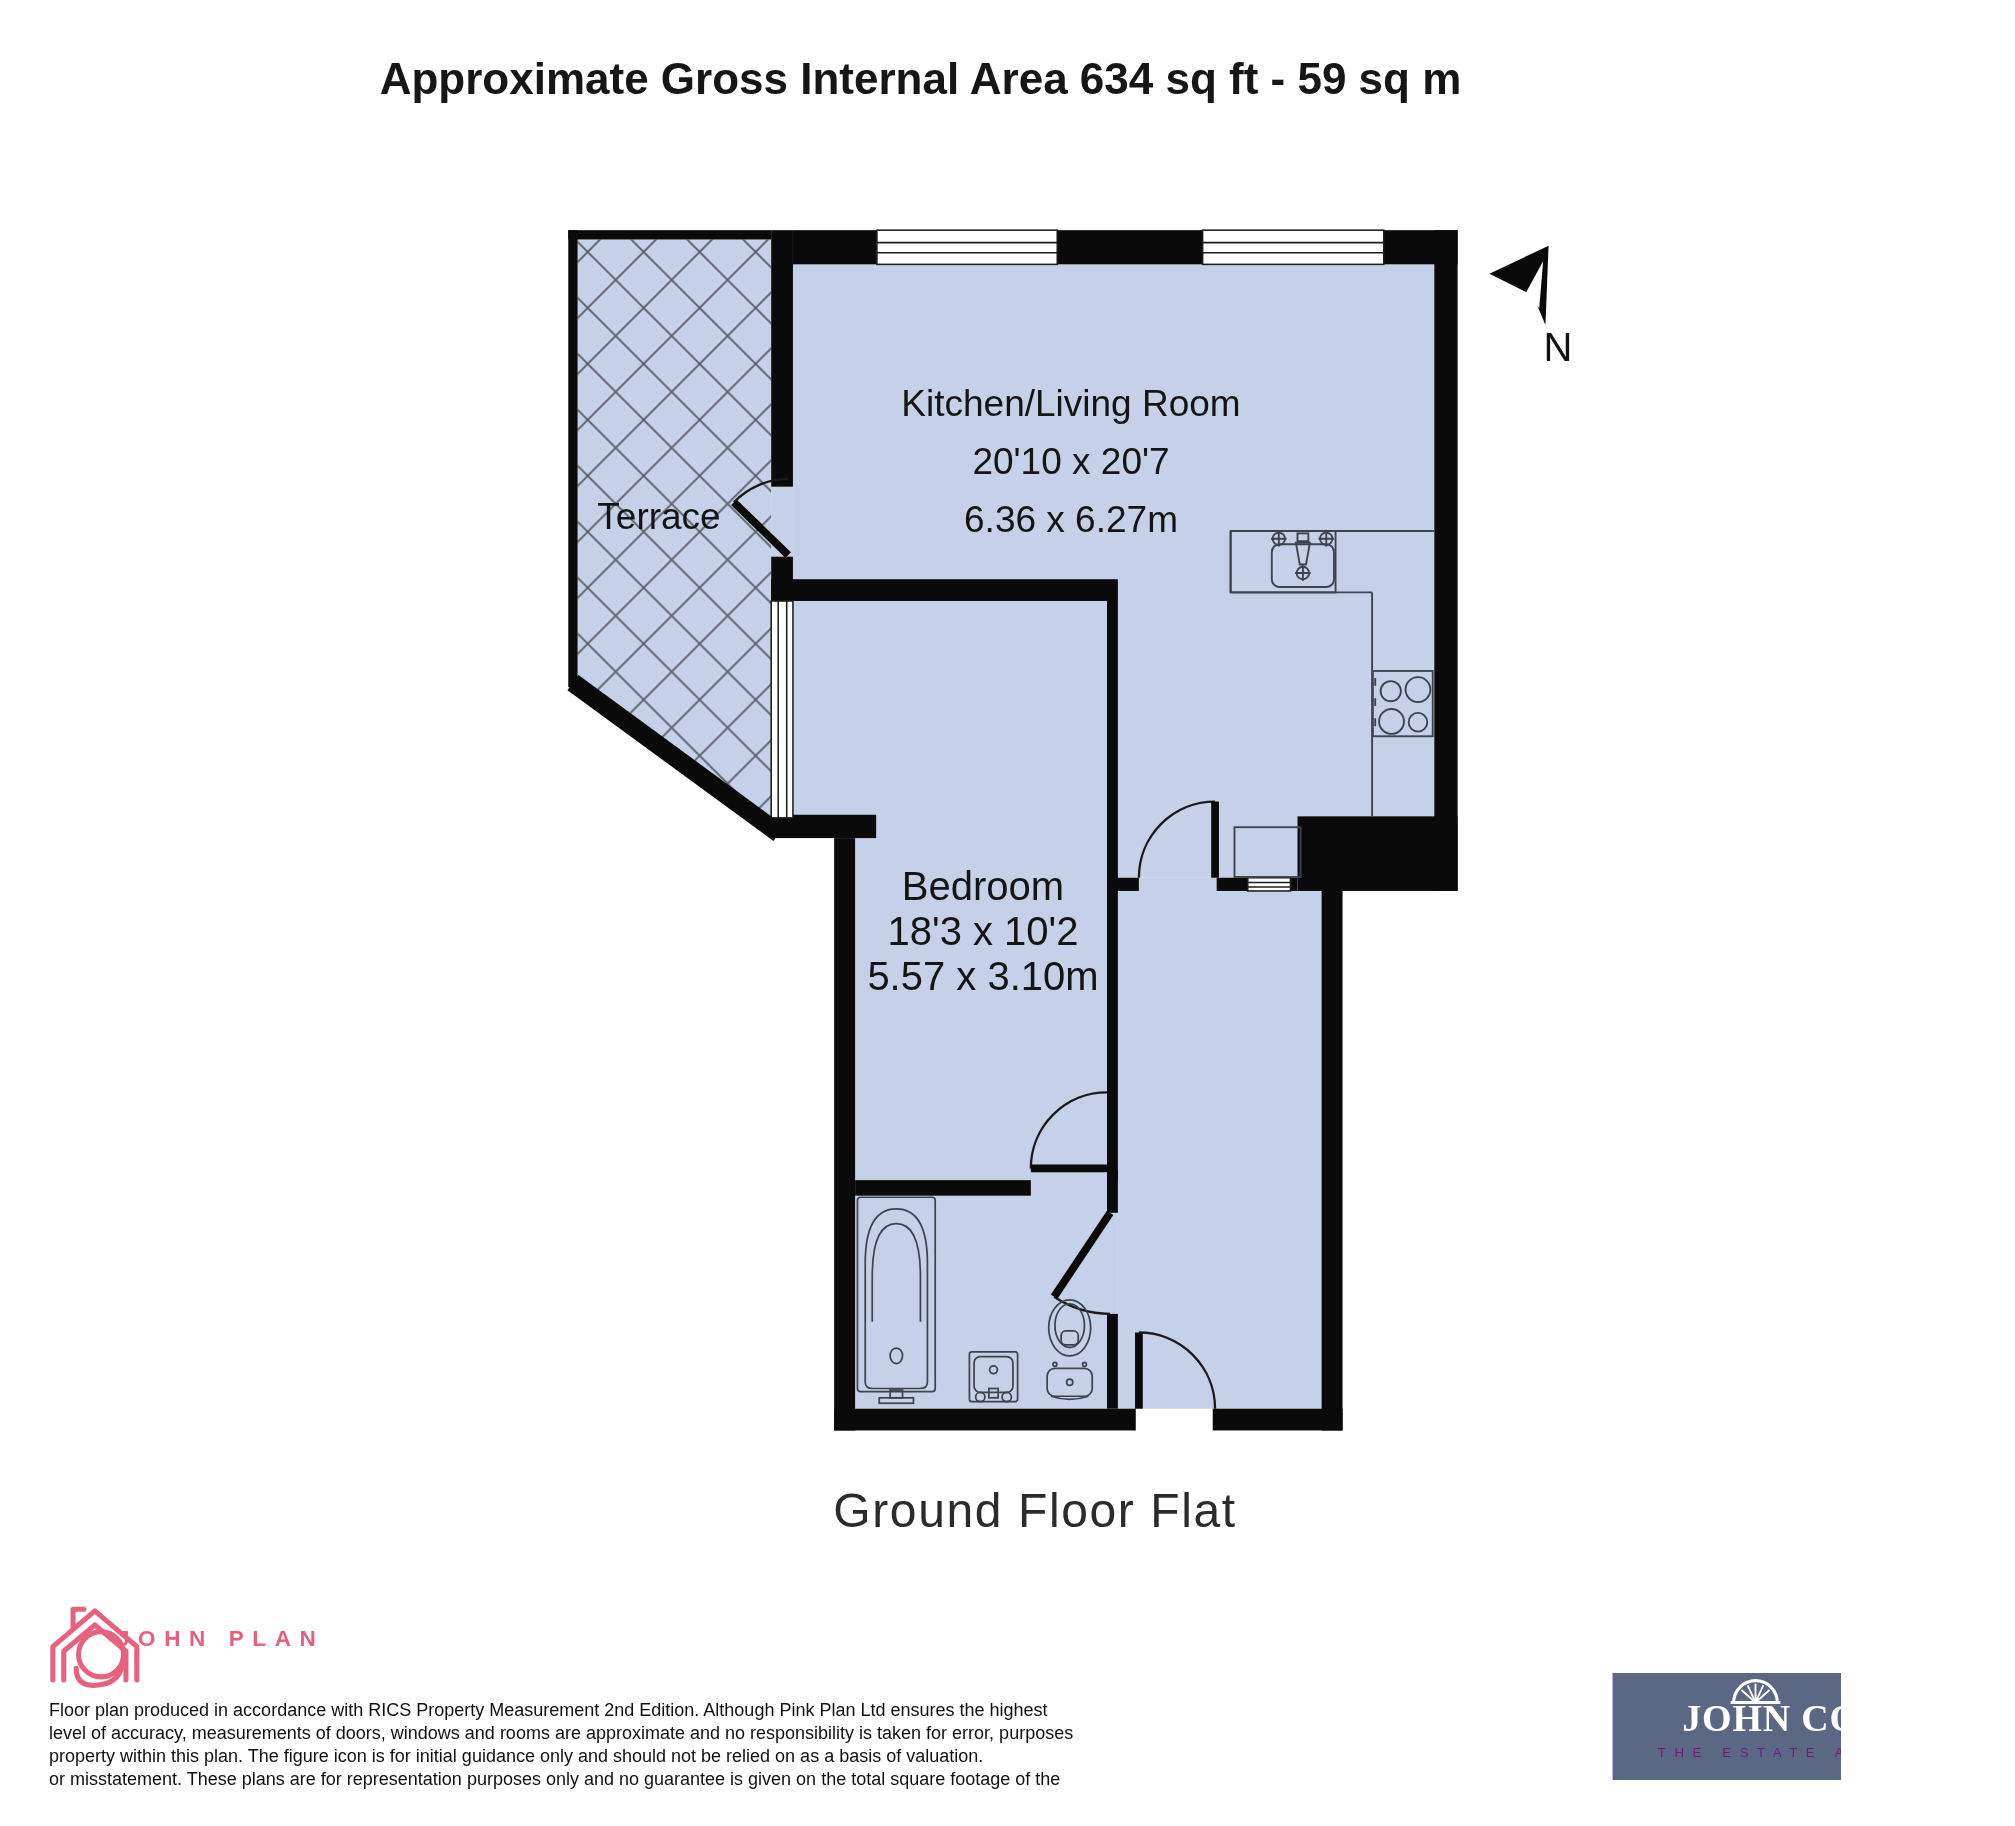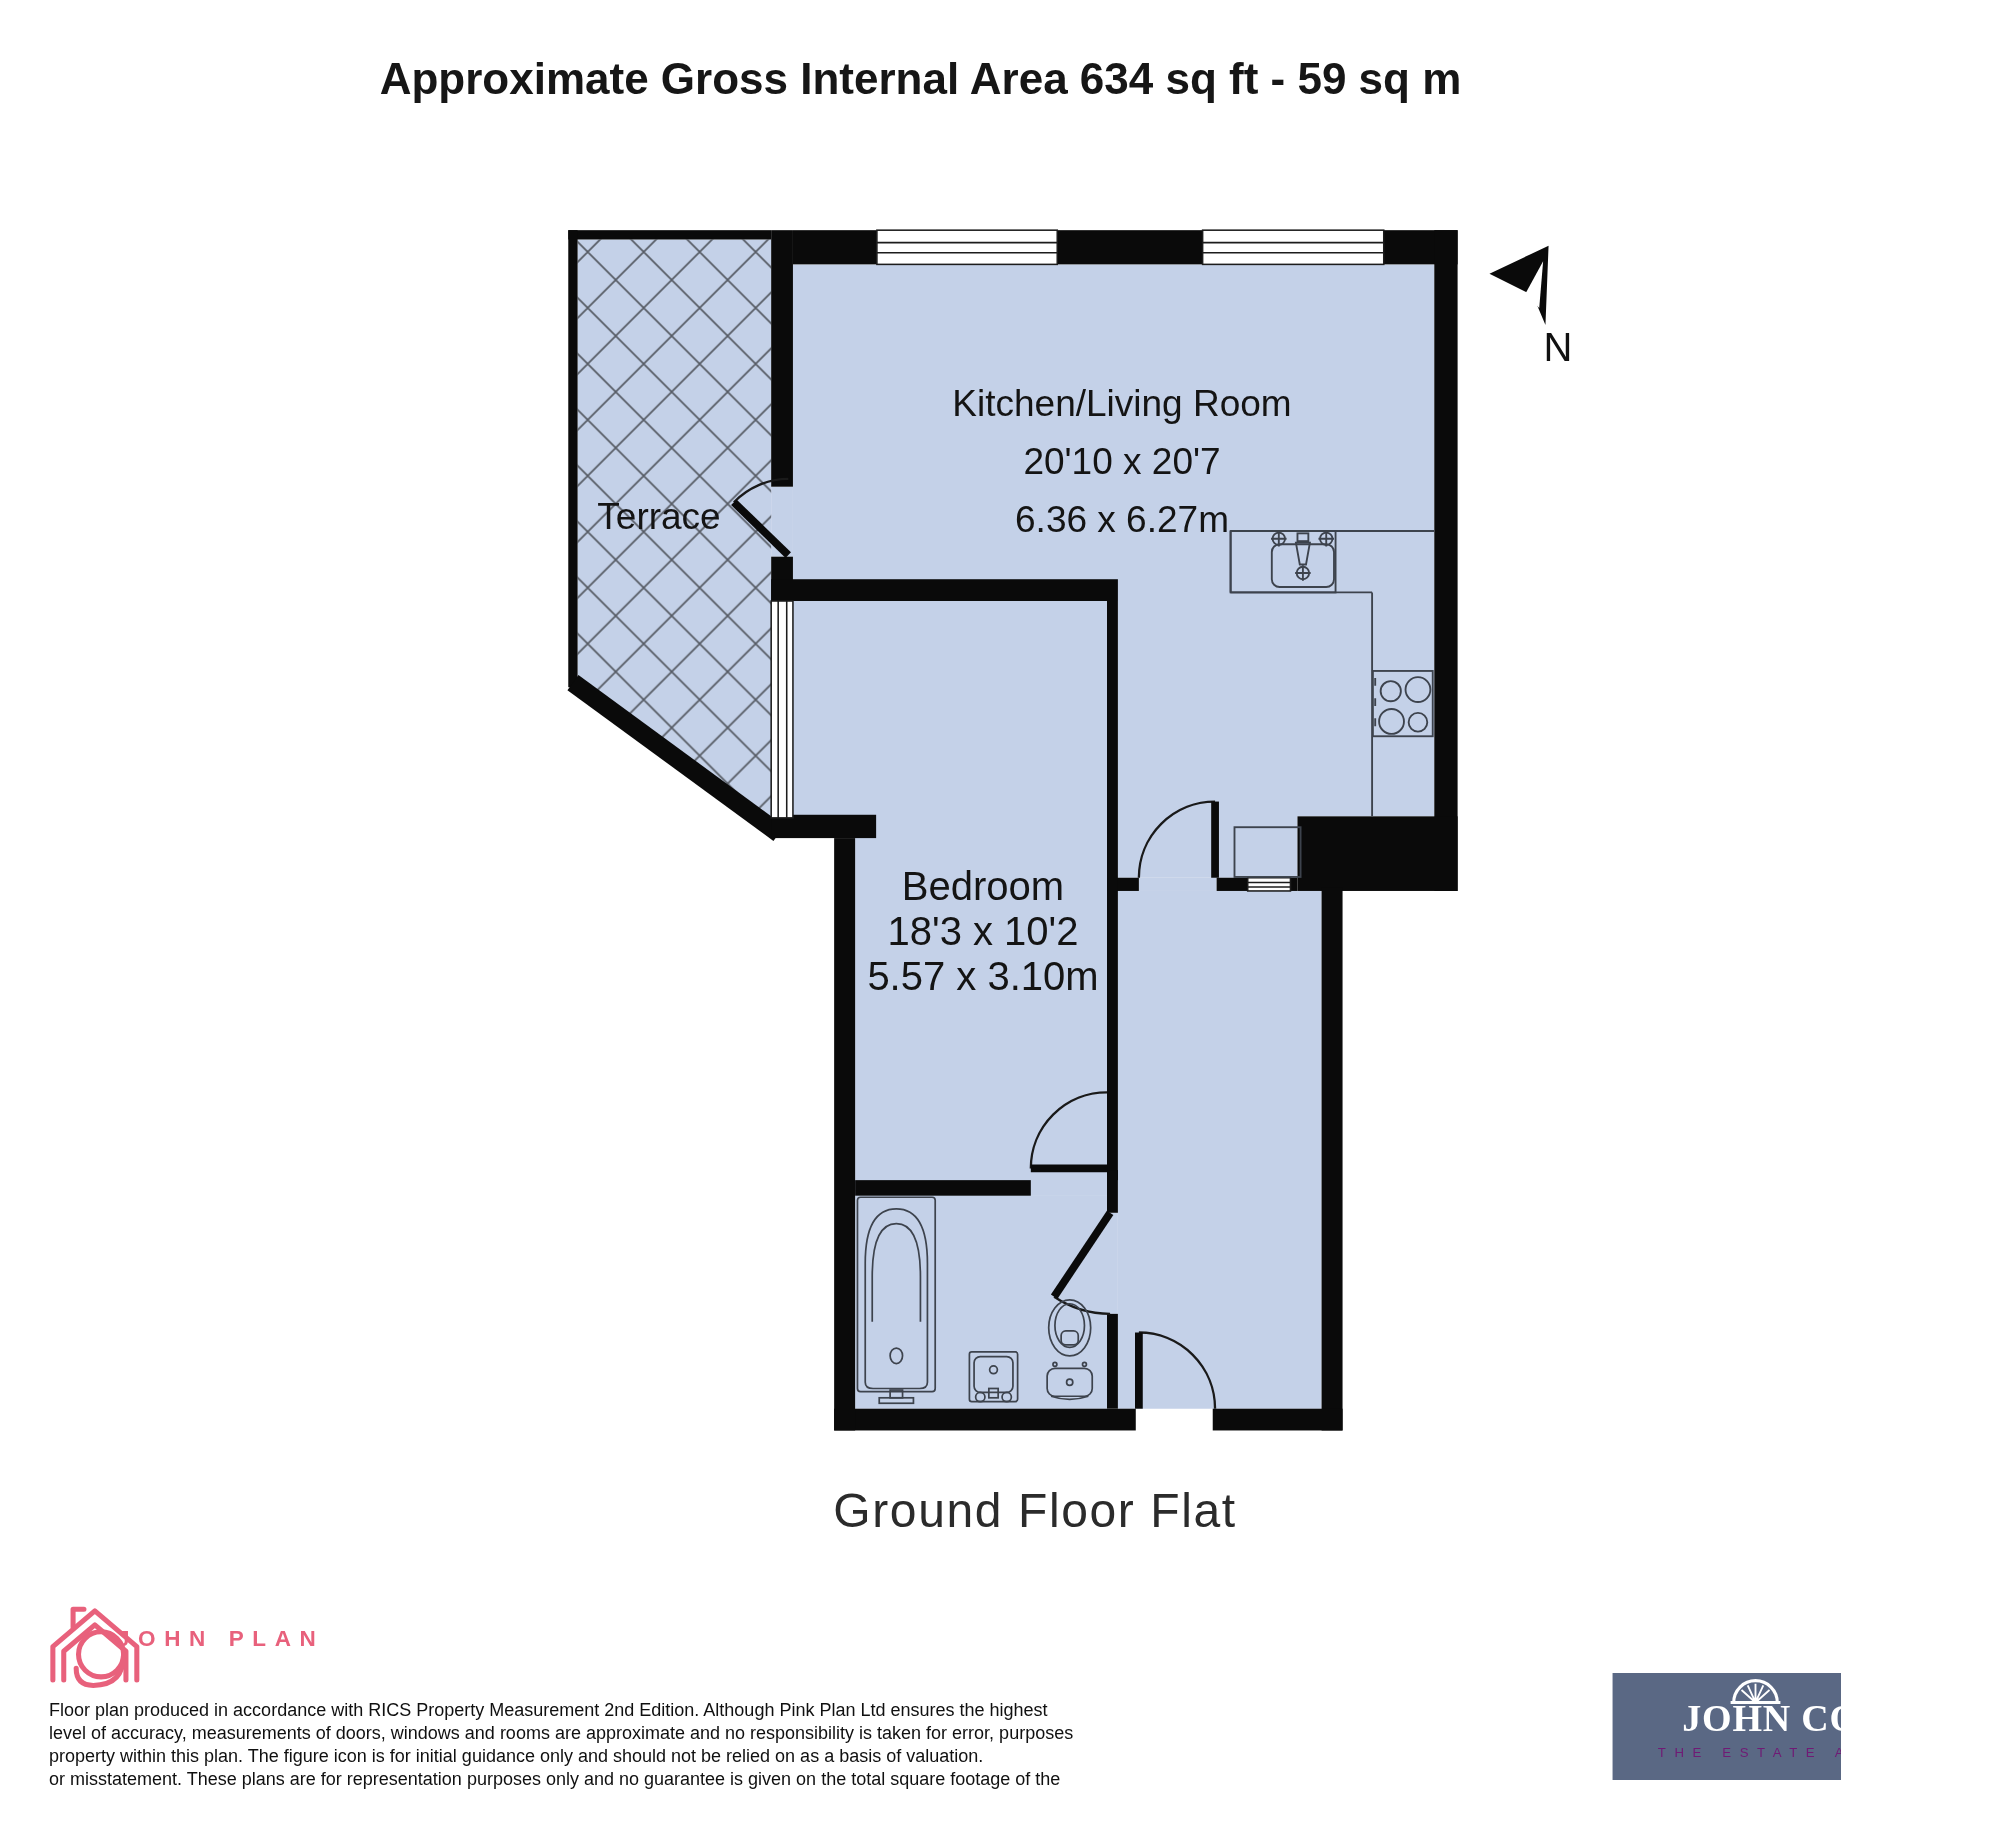--- a/index.html
+++ b/index.html
@@ -3,21 +3,21 @@
 <meta charset="utf-8">
 <style>
   html,body{margin:0;padding:0;background:#ffffff;}
   .page{position:relative;width:1841px;height:1827px;background:#ffffff;
         font-family:"Liberation Sans",sans-serif;overflow:hidden;}
   .title{position:absolute;left:0;top:54px;width:100%;text-align:center;
          font-size:44px;font-weight:bold;color:#161616;}
   .plan-svg{position:absolute;left:0;top:0;}
   .room-label{position:absolute;transform:translateX(-50%);text-align:center;
               color:#141414;white-space:nowrap;}
-  .lbl-kitchen{left:1122px;top:375px;font-size:37px;line-height:58px;}
+  .lbl-kitchen{left:1071px;top:375px;font-size:37px;line-height:58px;}
   .lbl-bedroom{left:983px;top:864px;font-size:40px;line-height:45px;}
   .lbl-terrace{left:659px;top:496px;font-size:37px;}
   .compass-n{position:absolute;left:1558px;top:325px;transform:translateX(-50%);
              font-size:40px;color:#111;}
   .floor-label{position:absolute;left:1035px;top:1483px;transform:translateX(-50%);
                font-size:48px;font-weight:400;color:#2b2b2b;letter-spacing:1.6px;white-space:nowrap;}
   .pinkplan-text{position:absolute;left:117px;top:1626px;font-size:22.5px;font-weight:600;
                  letter-spacing:8.6px;color:#e8617c;}
   .disclaimer{position:absolute;left:49px;top:1699px;font-size:18px;line-height:23px;
               color:#101010;}

